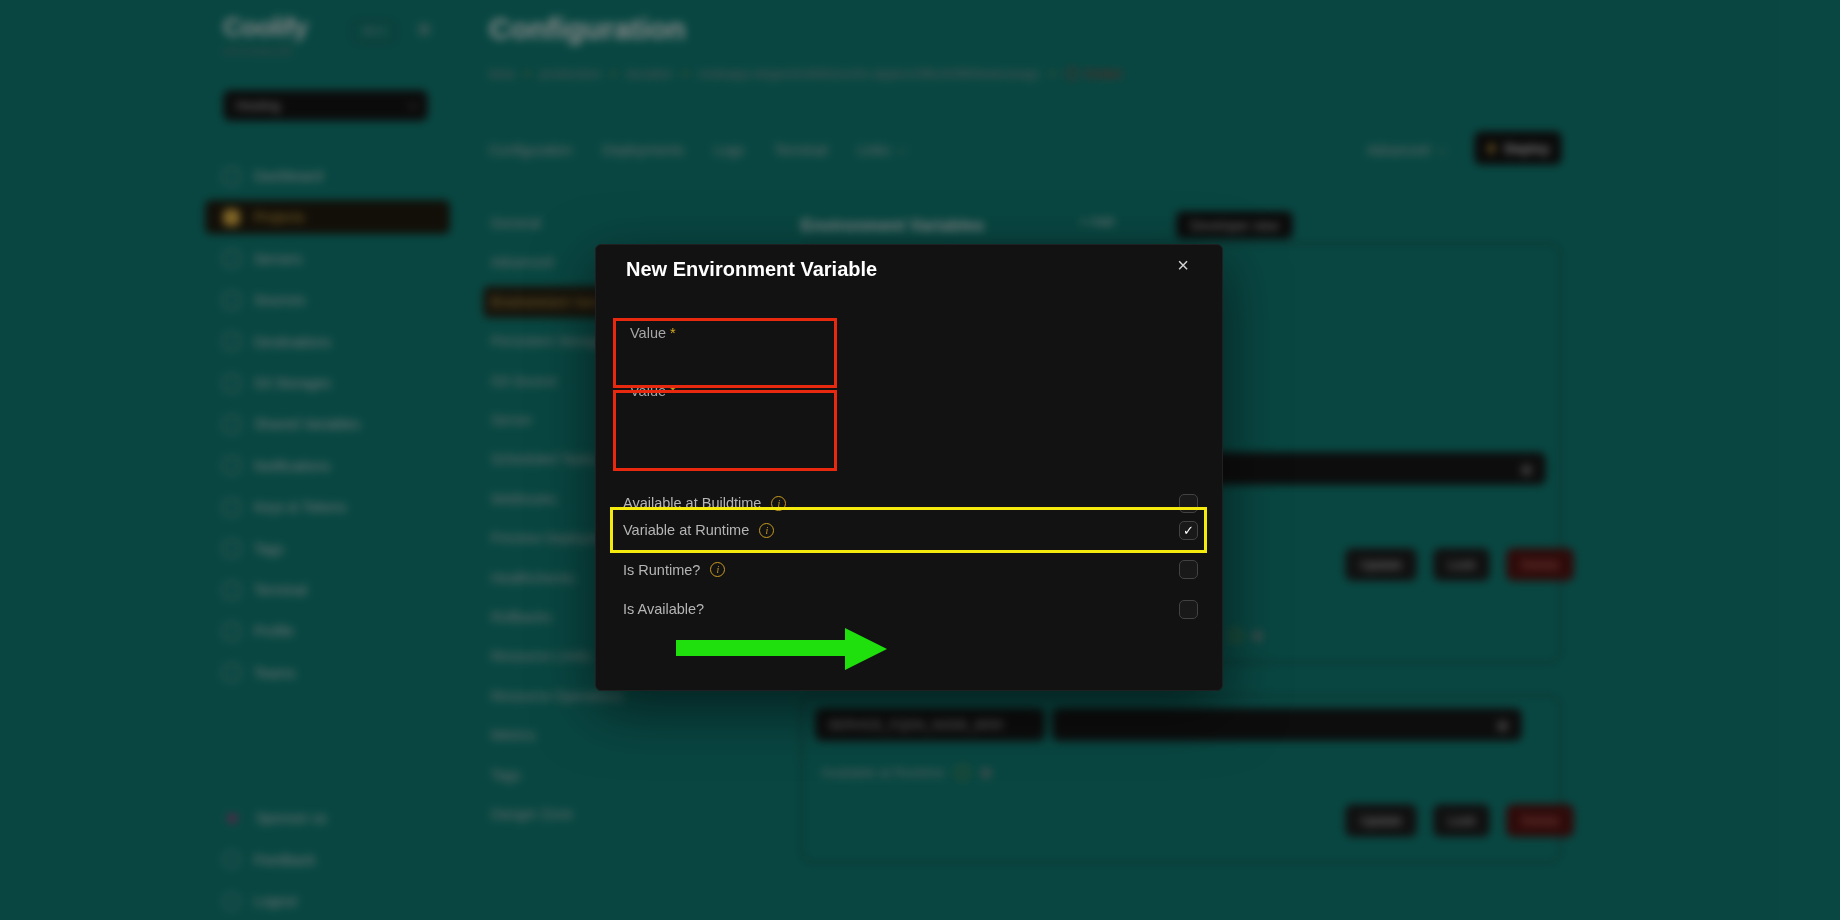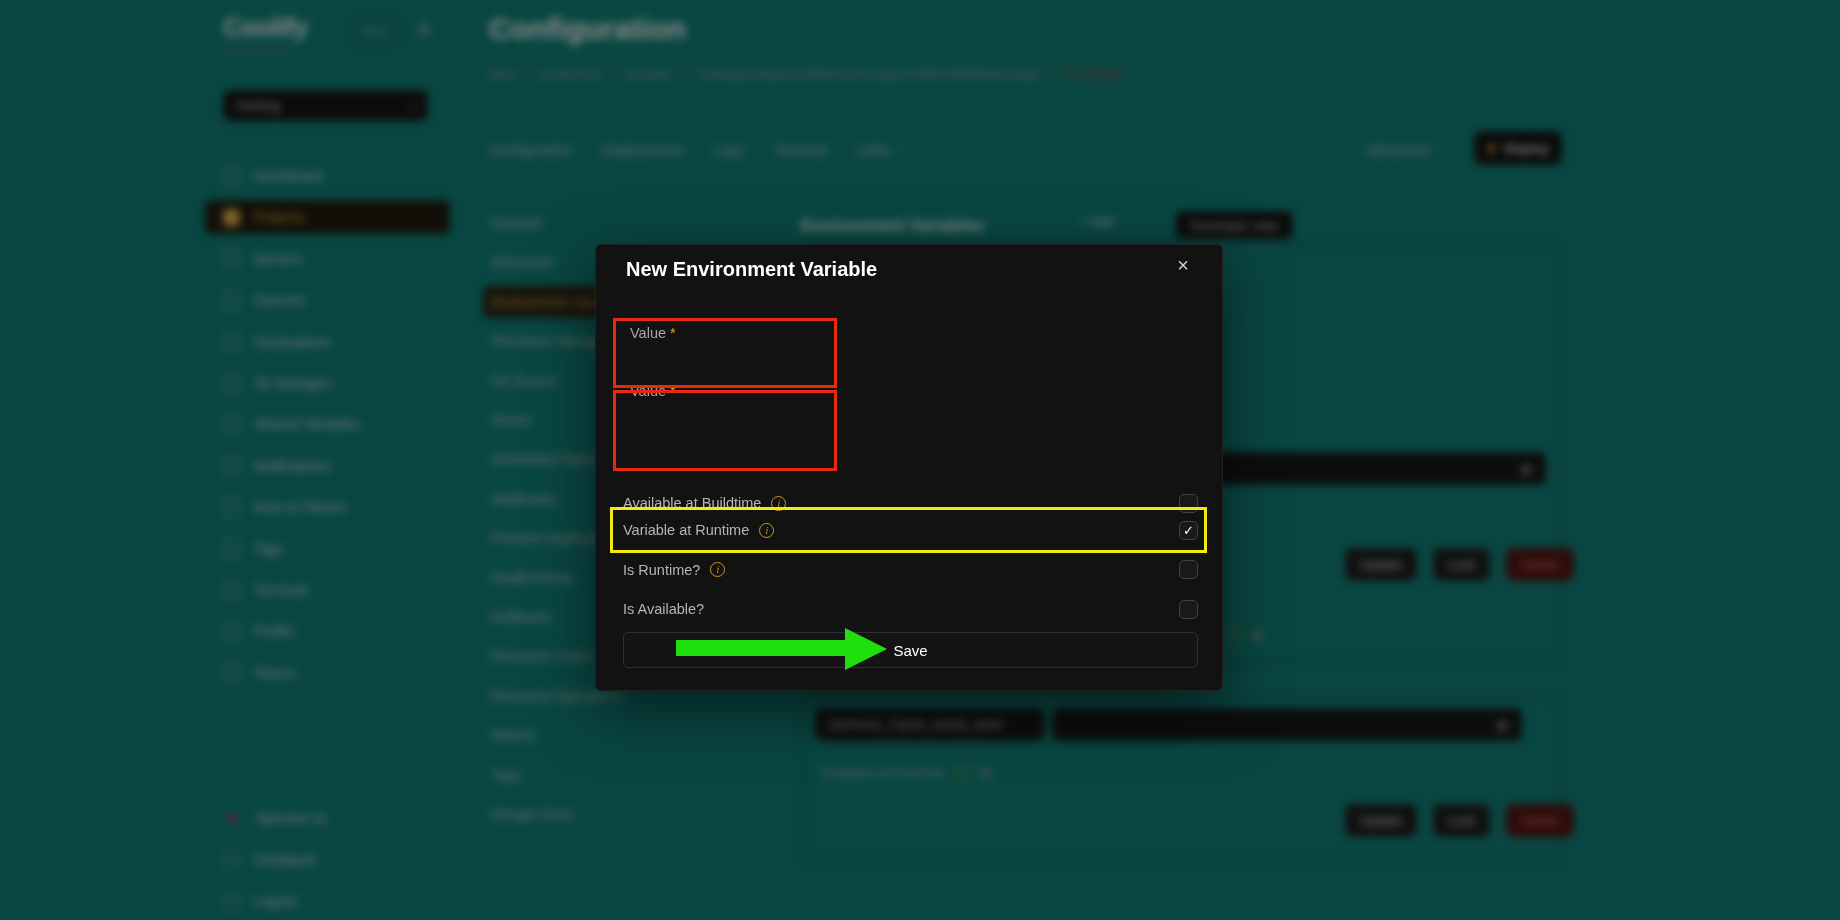--- a/index.html
+++ b/index.html
@@ -342,21 +342,20 @@
           <span class="cbox"></span>
         </div>
         <div class="opt-row" style="top: 351.2px;">
           <span class="opt-left">
             <span>Is Available?</span>
           </span>
           <span class="cbox"></span>
         </div>
       </div>
 
-    <button class="save-btn">Save</button>
   </div>
 
   <div class="anno red-box red1"></div>
   <div class="anno red-box red2"></div>
   <div class="anno yellow-box"></div>
   <div class="anno arrow-shaft"></div>
   <div class="anno arrow-head"></div>
 </div>
 
 </body></html>

